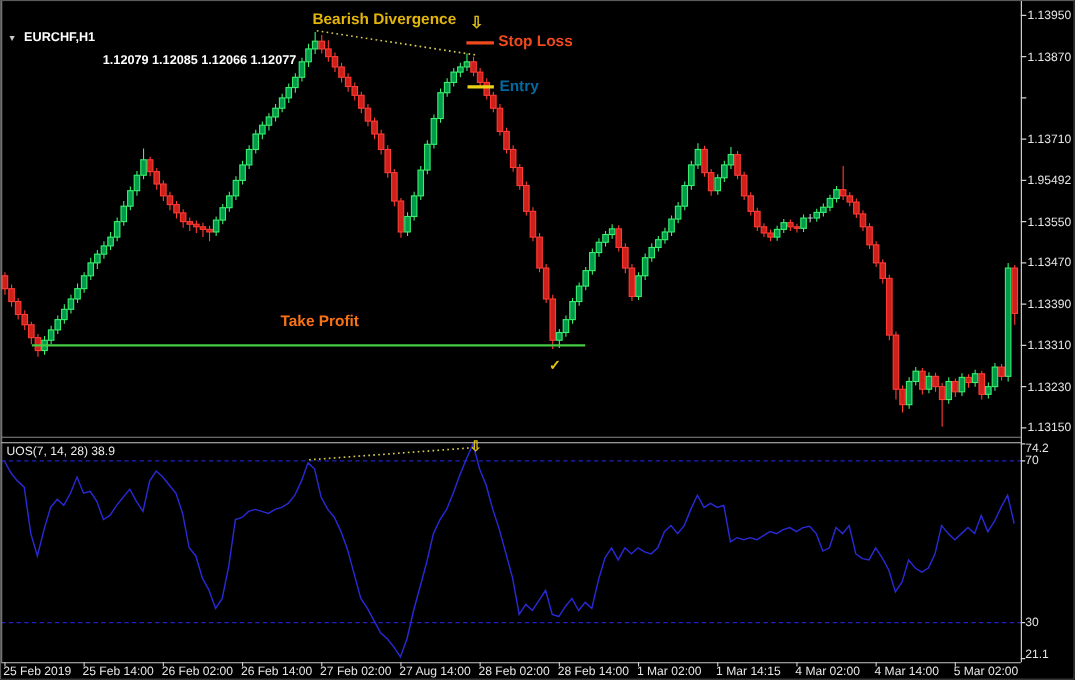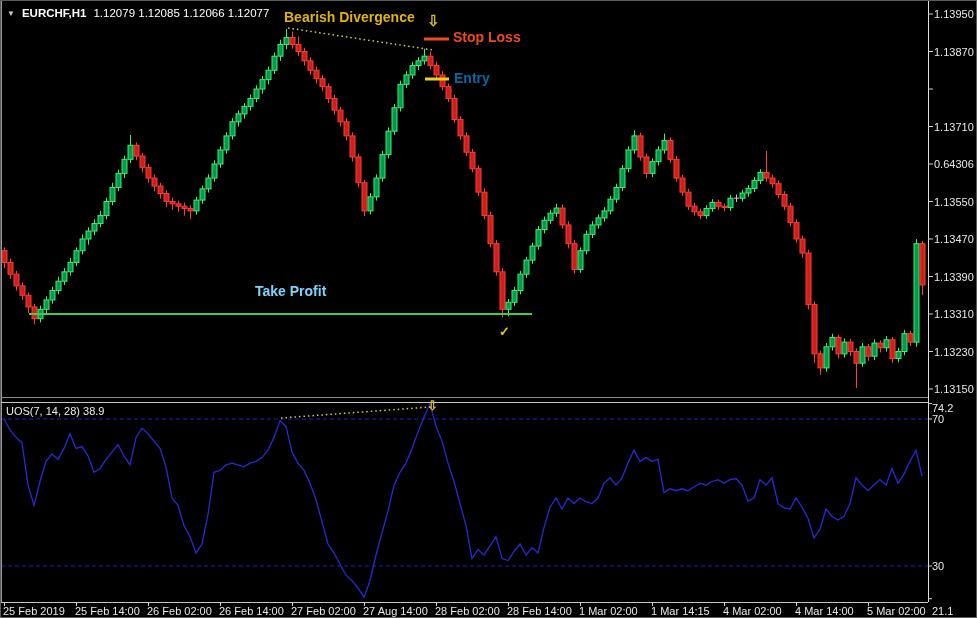--- a/index.html
+++ b/index.html
@@ -370,39 +370,39 @@
       <line x1="579.5" y1="601" x2="579.5" y2="605" stroke="#d0d0d0" stroke-width="1"></line>
       <line x1="651.5" y1="601" x2="651.5" y2="605" stroke="#d0d0d0" stroke-width="1"></line>
       <line x1="723.5" y1="601" x2="723.5" y2="605" stroke="#d0d0d0" stroke-width="1"></line>
       <line x1="795.5" y1="601" x2="795.5" y2="605" stroke="#d0d0d0" stroke-width="1"></line>
       <line x1="867.5" y1="601" x2="867.5" y2="605" stroke="#d0d0d0" stroke-width="1"></line>
     </svg>
 
   <div id="title-bar">
     <span id="sym-dd">▼</span>
     <span>EURCHF,H1</span>
-    <span style="font-weight:normal;">1.12079 1.12085 1.12066 1.12077</span>
+    <span style="font-weight:bold;margin-top:42px;">1.12079 1.12085 1.12066 1.12077</span>
   </div>
 
   <span class="ann big-ann" id="ann-bd" style="left: 283px; top: 9px; color: rgb(227, 181, 10);">Bearish Divergence</span>
   <span class="ann big-ann" id="ann-sl" style="left: 452px; top: 29px; color: rgb(240, 73, 30);">Stop Loss</span>
   <span class="ann big-ann" id="ann-en" style="left: 453px; top: 70px; color: #0369a1;">Entry</span>
-  <span class="ann big-ann" id="ann-tp" style="left: 254px; top: 283px; color: #7dd3fc;">Take Profit</span>
+  <span class="ann big-ann" id="ann-tp" style="left: 254px; top: 283px; color: #f97316;">Take Profit</span>
   <span class="ann glyph" id="ann-ap" style="font-size: 15px; left: 426px; top: 12px; color: rgb(216, 187, 23);">⇩</span>
   <span class="ann glyph" id="ann-au" style="font-size: 13px; left: 426px; top: 398px; color: rgb(216, 187, 23);">⇩</span>
   <span class="ann glyph" id="ann-ck" style="font-size: 13px; left: 498px; top: 324px; color: rgb(227, 195, 20);">✓</span>
 
   <span id="uos-title">UOS(7, 14, 28) 38.9</span>
 
   <div id="price-axis">
       <span class="axis-label price-label" style="top: 13px;">1.13950</span>
       <span class="axis-label price-label" style="top: 50.5px;">1.13870</span>
       <span class="axis-label price-label" style="top: 88px; margin-left: 48px;">1.13790</span>
       <span class="axis-label price-label" style="top: 125.5px;">1.13710</span>
-      <span class="axis-label price-label" style="top: 163px;">0.64306</span>
+      <span class="axis-label price-label" style="top: 163px;">1.95492</span>
       <span class="axis-label price-label" style="top: 200.5px;">1.13550</span>
       <span class="axis-label price-label" style="top: 238px;">1.13470</span>
       <span class="axis-label price-label" style="top: 275.5px;">1.13390</span>
       <span class="axis-label price-label" style="top: 313px;">1.13310</span>
       <span class="axis-label price-label" style="top: 350.5px;">1.13230</span>
       <span class="axis-label price-label" style="top: 388px;">1.13150</span>
     </div>
   <div id="time-axis">
       <span class="axis-label time-label" style="left: 2px;">25 Feb 2019</span>
       <span class="axis-label time-label" style="left: 74px;">25 Feb 14:00</span>
@@ -415,15 +415,15 @@
       <span class="axis-label time-label" style="left: 578px;">1 Mar 02:00</span>
       <span class="axis-label time-label" style="left: 650px;">1 Mar 14:15</span>
       <span class="axis-label time-label" style="left: 722px; text-align: center;">4 Mar 02:00</span>
       <span class="axis-label time-label" style="left: 794px;">4 Mar 14:00</span>
       <span class="axis-label time-label" style="left: 866px;">5 Mar 02:00</span>
     </div>
   <div id="ind-axis">
       <span class="axis-label ind-label" style="top: 407px;">74.2</span>
       <span class="axis-label ind-label" style="top: 418px;">70</span>
       <span class="axis-label ind-label" style="top: 565px;">30</span>
-      <span class="axis-label ind-label" style="top: 594px; margin-top: 16px;">21.1</span>
+      <span class="axis-label ind-label" style="top: 594px;">21.1</span>
     </div>
 </div>
 
 </body></html>

